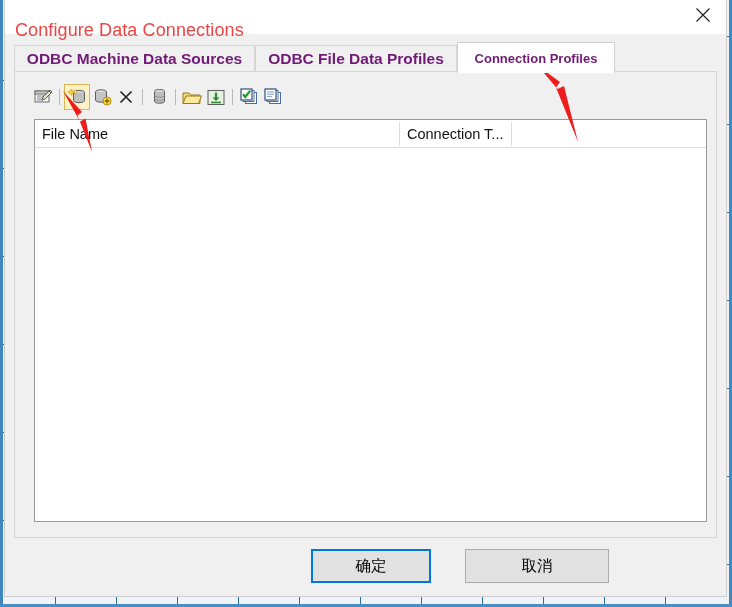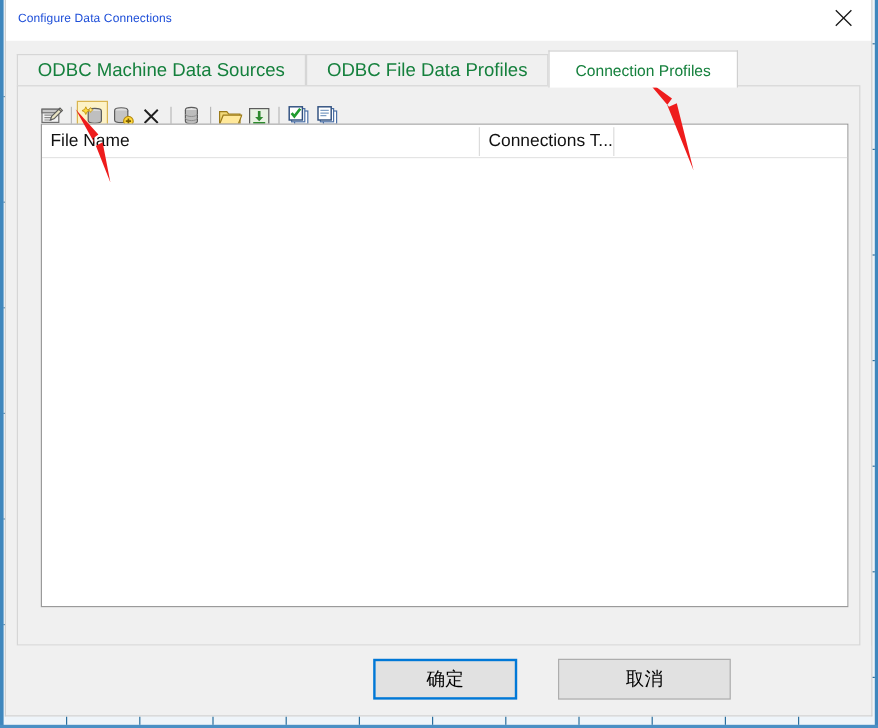--- a/index.html
+++ b/index.html
@@ -59,23 +59,23 @@
     box-sizing: border-box;
   }
   #titlebar {
     position: absolute;
     left: 0; top: 0;
     width: 721px; height: 34px;
     background: #ffffff;
   }
   #title-text {
     position: absolute;
-    left: 10px; top: 10px;
-    font-size: 10px;
-    color: #1d4ed8;
+    left: 10px; top: 20px;
+    font-size: 18px;
+    color: #ef4444;
     letter-spacing: 0.1px;
     white-space: nowrap;
   }
   #close-button {
     position: absolute;
     right: 0px; top: 0px;
     width: 46px; height: 30px;
     display: flex;
     align-items: center;
     justify-content: center;
@@ -94,23 +94,24 @@
     top: 3px;
     height: 27px;
     box-sizing: border-box;
     background: #f0f0f0;
     border: 1px solid #d6d6d6;
     border-bottom: none;
     display: flex;
     align-items: center;
     justify-content: center;
     font-size: 15.5px;
-    color: #15803d;
+    color: #701a75;
     white-space: nowrap;
     cursor: default;
+    font-weight: bold;
   }
   .tab.selected {
     top: 0px;
     height: 31px;
     background: #ffffff;
     border: 1px solid #d0d0d0;
     border-bottom: none;
     z-index: 5;
     font-size: 13px;
   }
@@ -142,21 +143,21 @@
   }
   .tb-sep {
     width: 1px; height: 16px;
     background: #b9b9b9;
     margin: 0 4px;
   }
 
   
   #listview {
     position: absolute;
-    left: 19px; top: 31px;
+    left: 19px; top: 47px;
     width: 673px; height: 403px;
     background: #ffffff;
     border: 1px solid #9a9a9a;
     box-sizing: border-box;
   }
   #list-header {
     position: absolute;
     left: 0; top: 0;
     width: 671px; height: 28px;
     background: #ffffff;
@@ -376,21 +377,21 @@
 
       <div id="listview">
         <div id="list-header">
 
           <div class="col" style="left:0px; width:364px;">
             <span class="col-label">File Name</span>
           </div>
           <div class="col-divider" style="left:364px;"></div>
 
           <div class="col" style="left:365px; width:111px;">
-            <span class="col-label">Connections T...</span>
+            <span class="col-label">Connection T...</span>
           </div>
           <div class="col-divider" style="left:476px;"></div>
 
         </div>
 
         <div id="list-body"></div>
       </div>
 
     </div>
 

